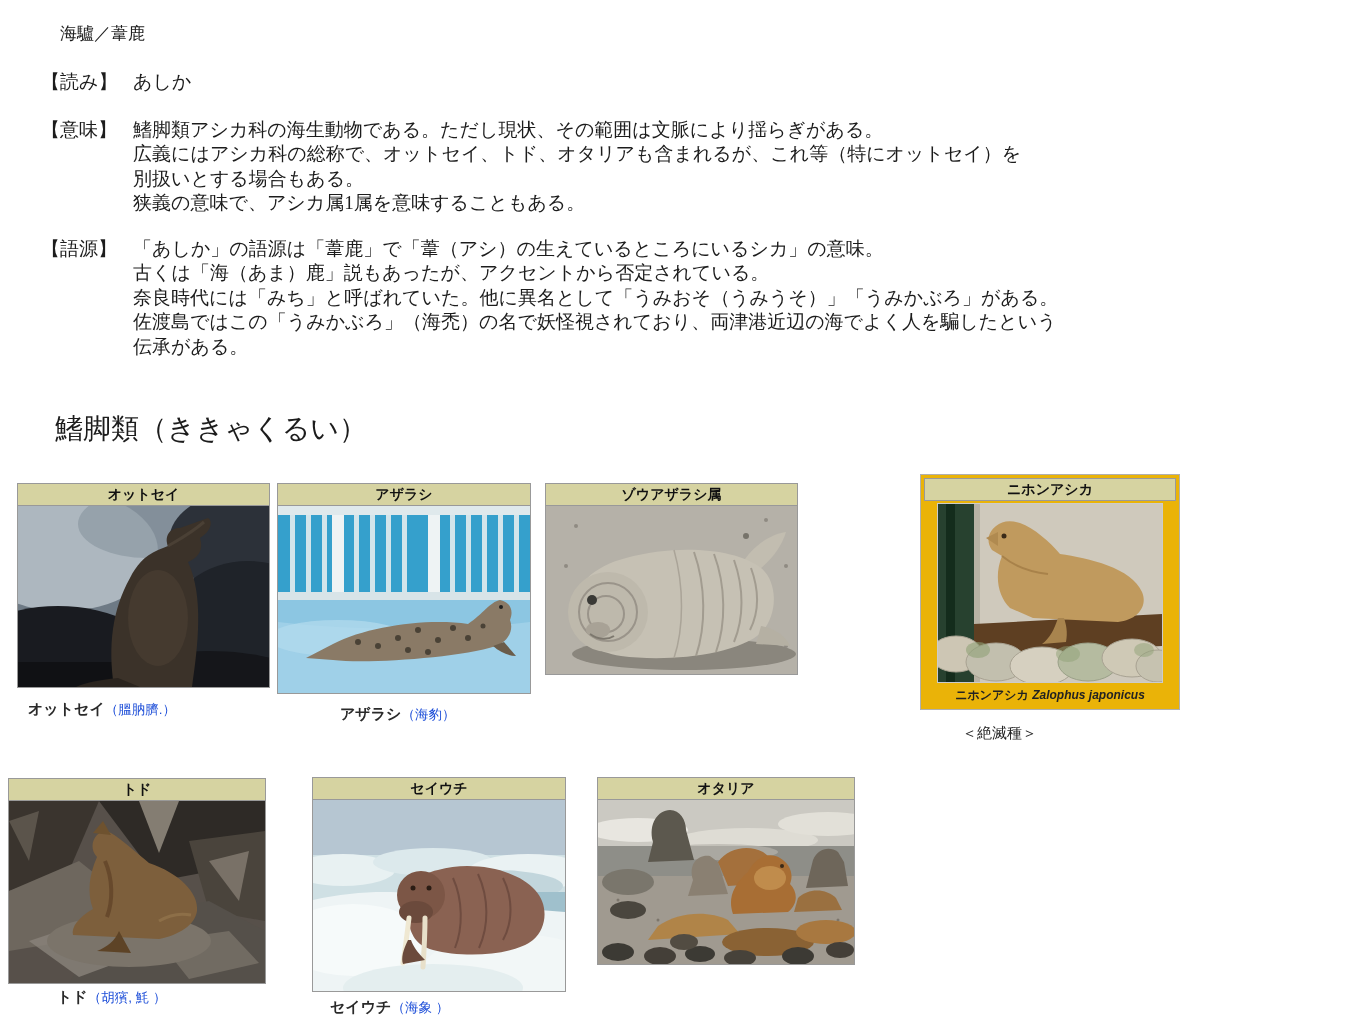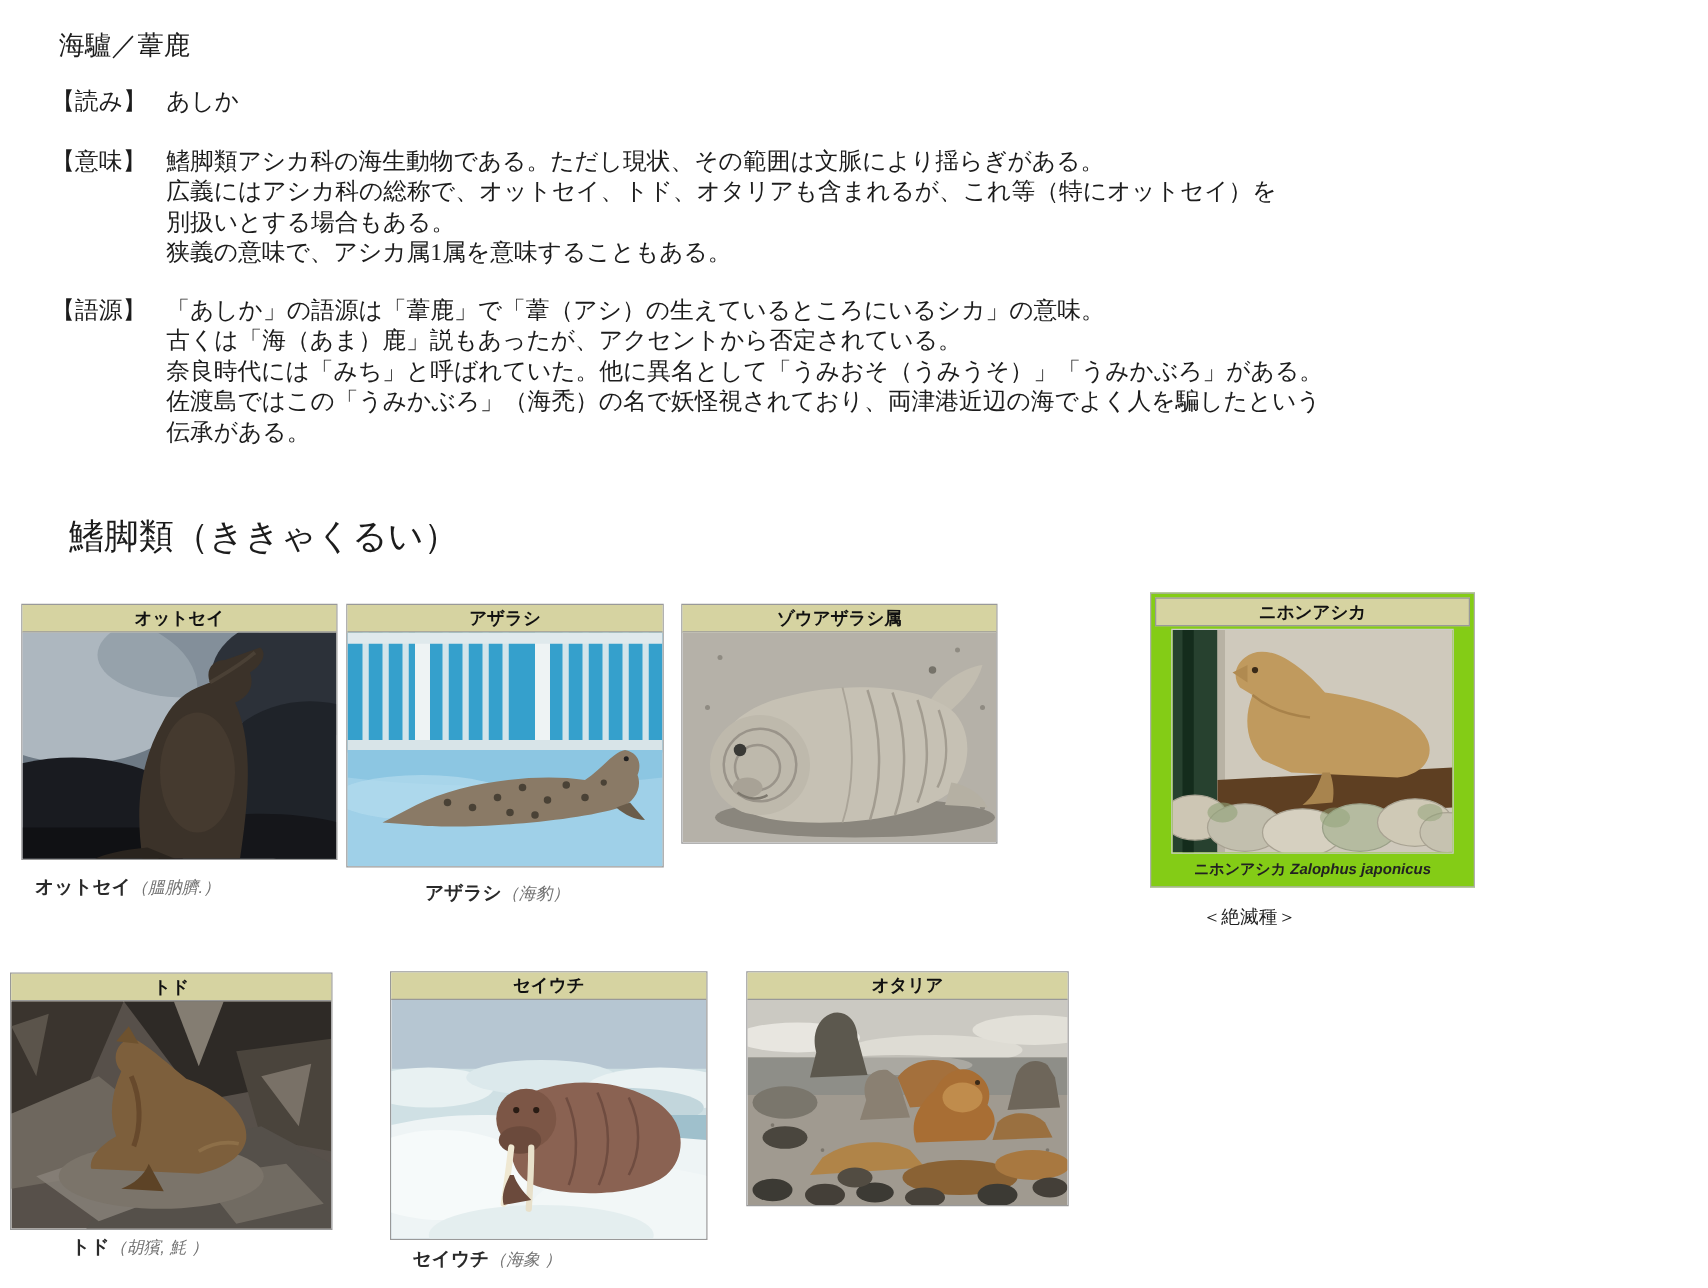--- a/index.html
+++ b/index.html
@@ -1,43 +1,43 @@
 <!DOCTYPE html>
 <html><head>
 <meta charset="utf-8">
 <style>
   html,body{margin:0;padding:0;background:#ffffff;}
   .page{position:relative;width:1366px;height:1030px;background:#fff;overflow:hidden;
         font-family:"Liberation Serif","DejaVu Serif",serif;color:#1c1c1c;}
-  .title{position:absolute;left:47px;top:22px;font-size:21px;white-space:nowrap;}
+  .title{position:absolute;left:60px;top:22px;font-size:17px;white-space:nowrap;}
   .sec{position:absolute;left:41px;display:flex;align-items:flex-start;}
   .sec-label{width:92px;flex:none;font-size:19px;line-height:24.4px;white-space:nowrap;}
   .sec-body{font-size:19px;line-height:24.4px;}
   .tline{white-space:nowrap;}
   .subheading{position:absolute;left:55px;top:410px;font-size:28px;white-space:nowrap;}
 
   .card{position:absolute;border:1px solid #999;background:#fff;box-sizing:border-box;}
   .card-header{background:#d6d3a1;border-bottom:1px solid #999;height:21px;line-height:21px;
     text-align:center;font-family:"Liberation Sans","DejaVu Sans",sans-serif;
     font-size:14px;font-weight:bold;color:#111;}
   .card-img{display:block;overflow:hidden;}
   .card-img svg{display:block;}
 
-  .card-framed{position:absolute;border:1px solid #b0b0b0;background:#84cc16;box-sizing:border-box;padding:3px;}
+  .card-framed{position:absolute;border:1px solid #b0b0b0;background:#eab308;box-sizing:border-box;padding:3px;}
   .card-framed .card-header{border:1px solid #999;margin-bottom:2px;}
   .inner-img{margin:0 auto;border:1px solid #ccc;width:224px;height:178px;overflow:hidden;}
   .inner-caption{height:22px;line-height:24px;text-align:center;
     font-family:"Liberation Sans","DejaVu Sans",sans-serif;font-size:12px;color:#222;}
   .inner-caption .sci{font-style:italic;font-weight:bold;}
   .inner-caption .jp{font-weight:bold;}
 
   .caption{position:absolute;font-family:"Liberation Sans","DejaVu Sans",sans-serif;
     font-size:15px;color:#2a2a2a;white-space:nowrap;}
   .cap-main{font-weight:bold;}
-  .cap-sub{font-weight:normal;font-size:13.5px;color:#737373;font-style:italic;}
+  .cap-sub{font-weight:normal;font-size:13.5px;color:#1d4ed8;}
   .extinct{position:absolute;font-family:"Liberation Sans","DejaVu Sans",sans-serif;
     font-size:15px;color:#222;white-space:nowrap;}
 </style>
 </head>
 <body>
 
 <div class="page">
 
   <div class="title">海驢／葦鹿</div>
 

